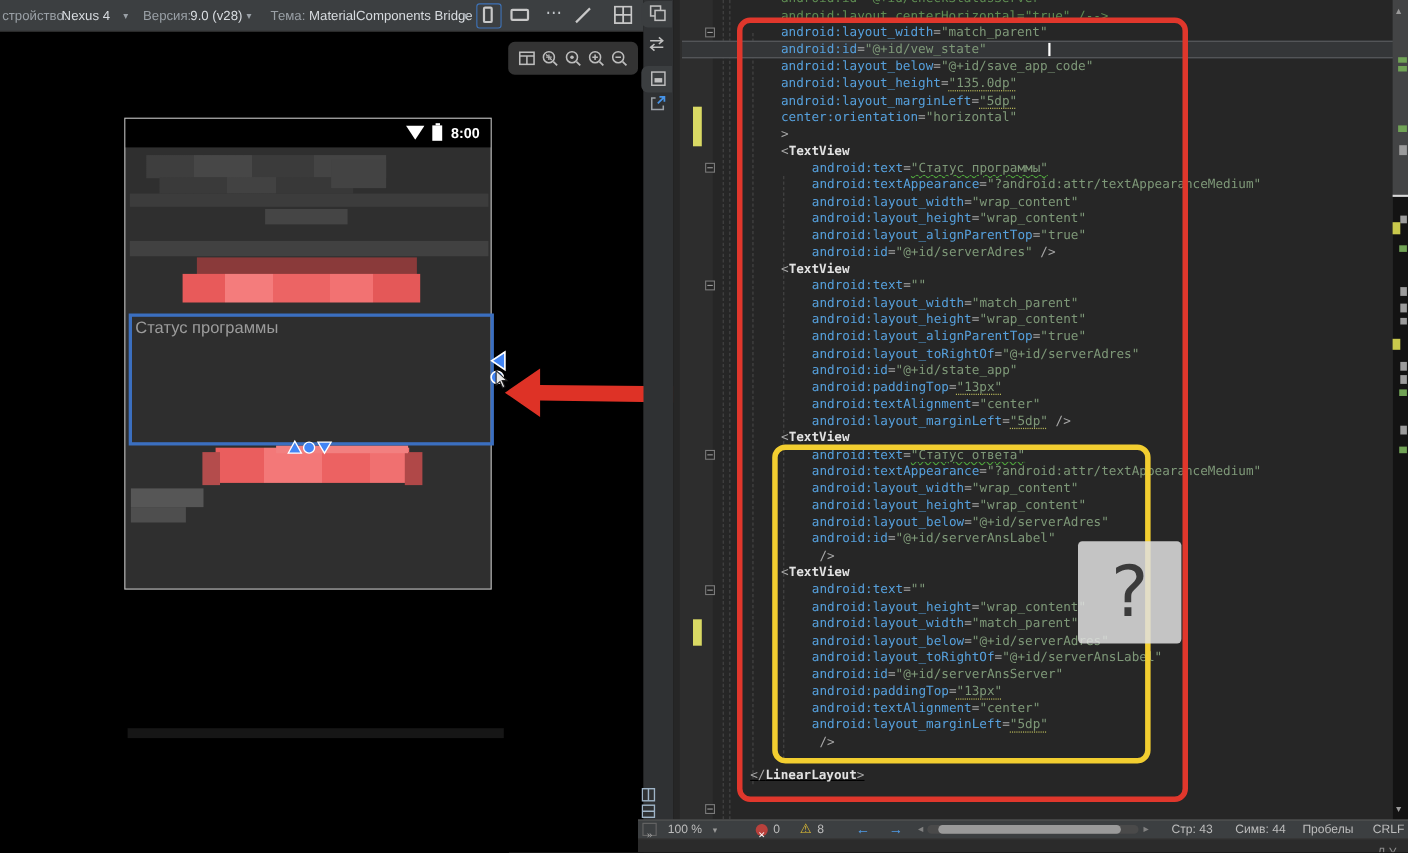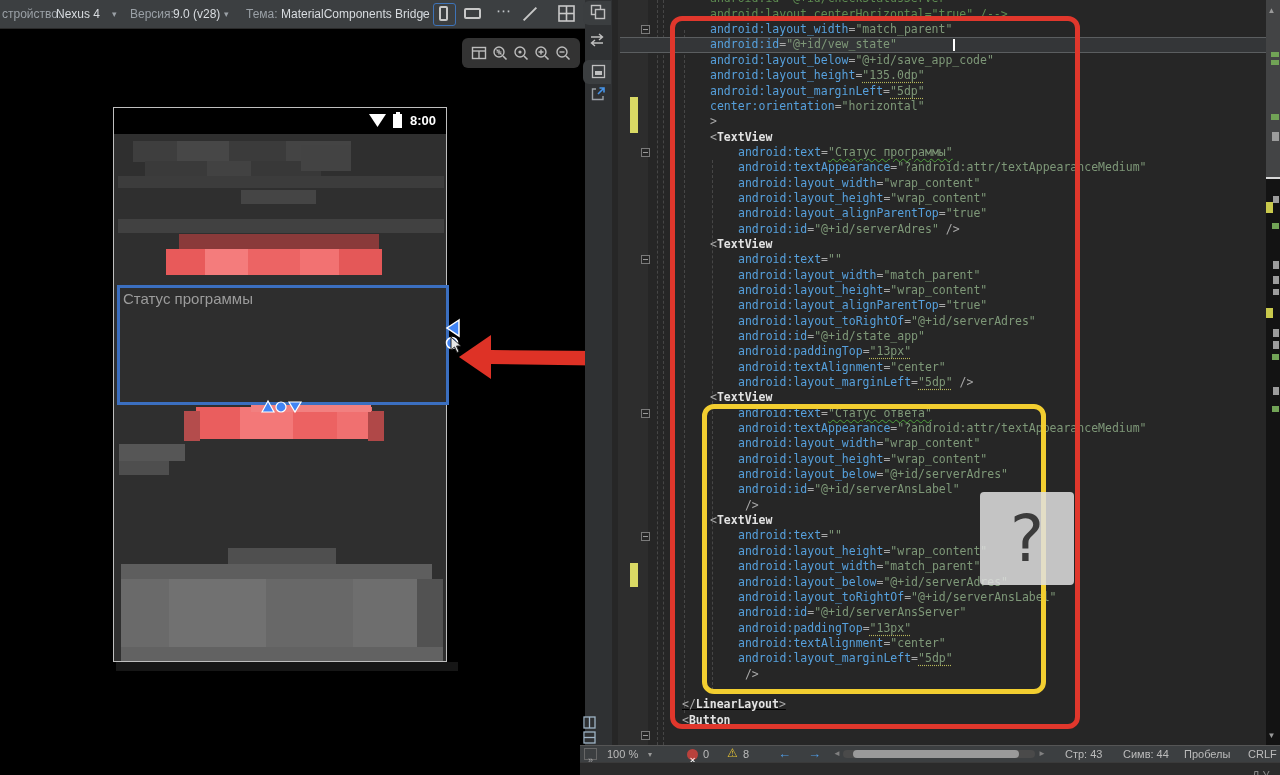--- a/index.html
+++ b/index.html
@@ -10,21 +10,21 @@
   #design{left:0;top:0;width:585px;height:775px;background:#000000;}
   #toolbar{left:0;top:0;width:585px;height:28px;background:#3c3f41;border-bottom:1px solid #2a2a2a;}
   .tb-label{position:absolute;top:7px;font-size:12px;color:#9aa0a6;white-space:nowrap;}
   .tb-value{position:absolute;top:7px;font-size:12px;color:#d8dce0;white-space:nowrap;}
   .tb-caret{position:absolute;top:9px;font-size:9px;color:#9aa0a6;}
   .icon-gray{color:#c2c6ca;}
   
   #zoom-pill{left:462px;top:38px;width:118px;height:30px;background:#333333;border-radius:6px;
              display:flex;align-items:center;justify-content:space-around;padding:0 6px;box-sizing:border-box;}
   
-  #device{left:113px;top:107px;width:334px;height:555px;background:#2f2f2f;border:1px solid #bfbfbf;box-sizing:border-box;overflow:hidden;}
+  #device{left:113px;top:107px;width:334px;height:429px;background:#2f2f2f;border:1px solid #bfbfbf;box-sizing:border-box;overflow:hidden;}
   #dev-statusbar{left:0;top:0;width:100%;height:26px;background:#000;}
   #dev-time{position:absolute;right:10px;top:5px;color:#fff;font-size:13px;font-weight:bold;}
   .blob{position:absolute;}
   #dev-shadow{left:116px;top:662px;width:342px;height:9px;background:#161616;}
   
   #selection{left:117px;top:285px;width:326px;height:114px;border:3px solid #3b6fc0;background:rgba(0,0,0,0.02);}
   #selection-label{position:absolute;left:3px;top:2px;font-size:15px;color:#9c9c9c;white-space:nowrap;}
   
   #mid-strip{left:585px;top:0;width:27px;height:745px;background:#2f3133;}
   .strip-tab{position:absolute;left:-2px;width:28px;height:24px;background:#3b3e40;border-radius:6px 0 0 6px;}
@@ -261,21 +261,20 @@
         <div class="cl" style="padding-left: 56px;"><span class="tok-attr">android:layout_width</span><span class="tok-eq">=</span><span class="tok-val">"match_parent"</span></div>
         <div class="cl" style="padding-left: 56px;"><span class="tok-attr">android:layout_below</span><span class="tok-eq">=</span><span class="tok-val">"@+id/serverAdres"</span></div>
         <div class="cl" style="padding-left: 56px;"><span class="tok-attr">android:layout_toRightOf</span><span class="tok-eq">=</span><span class="tok-val">"@+id/serverAnsLabel"</span></div>
         <div class="cl" style="padding-left: 56px;"><span class="tok-attr">android:id</span><span class="tok-eq">=</span><span class="tok-val">"@+id/serverAnsServer"</span></div>
         <div class="cl" style="padding-left: 56px;"><span class="tok-attr">android:paddingTop</span><span class="tok-eq">=</span><span class="tok-val u-dots">"13px"</span></div>
         <div class="cl" style="padding-left: 56px;"><span class="tok-attr">android:textAlignment</span><span class="tok-eq">=</span><span class="tok-val">"center"</span></div>
         <div class="cl" style="padding-left: 56px;"><span class="tok-attr">android:layout_marginLeft</span><span class="tok-eq">=</span><span class="tok-val u-dots">"5dp"</span></div>
         <div class="cl" style="padding-left: 56px;"><span class="tok-br"> /&gt;</span></div>
         <div class="cl" style="padding-left: 0px;"></div>
         <div class="cl" style="padding-left: 0px; text-decoration: underline;"><span class="tok-br">&lt;/</span><span class="tok-tag">LinearLayout</span><span class="tok-br">&gt;</span></div>
-        <div class="cl" style="padding-left: 0px;"><span class="tok-br">&lt;</span><span class="tok-tag">Button</span></div>
       </div>
     <div id="caret" class="abs" style="left: 341.2px; top: 39px;"></div>
     <div id="fold-gutter">
         <div class="fold abs" style="left: 29px; top: 25.15px;"></div>
         <div class="fold abs" style="left: 29px; top: 147.95px;"></div>
         <div class="fold abs" style="left: 29px; top: 255.4px;"></div>
         <div class="fold abs" style="left: 29px; top: 408.9px;"></div>
         <div class="fold abs" style="left: 29px; top: 531.7px;"></div>
         <div class="fold abs" style="left: 29px; top: 731.25px;"></div>
       </div>

